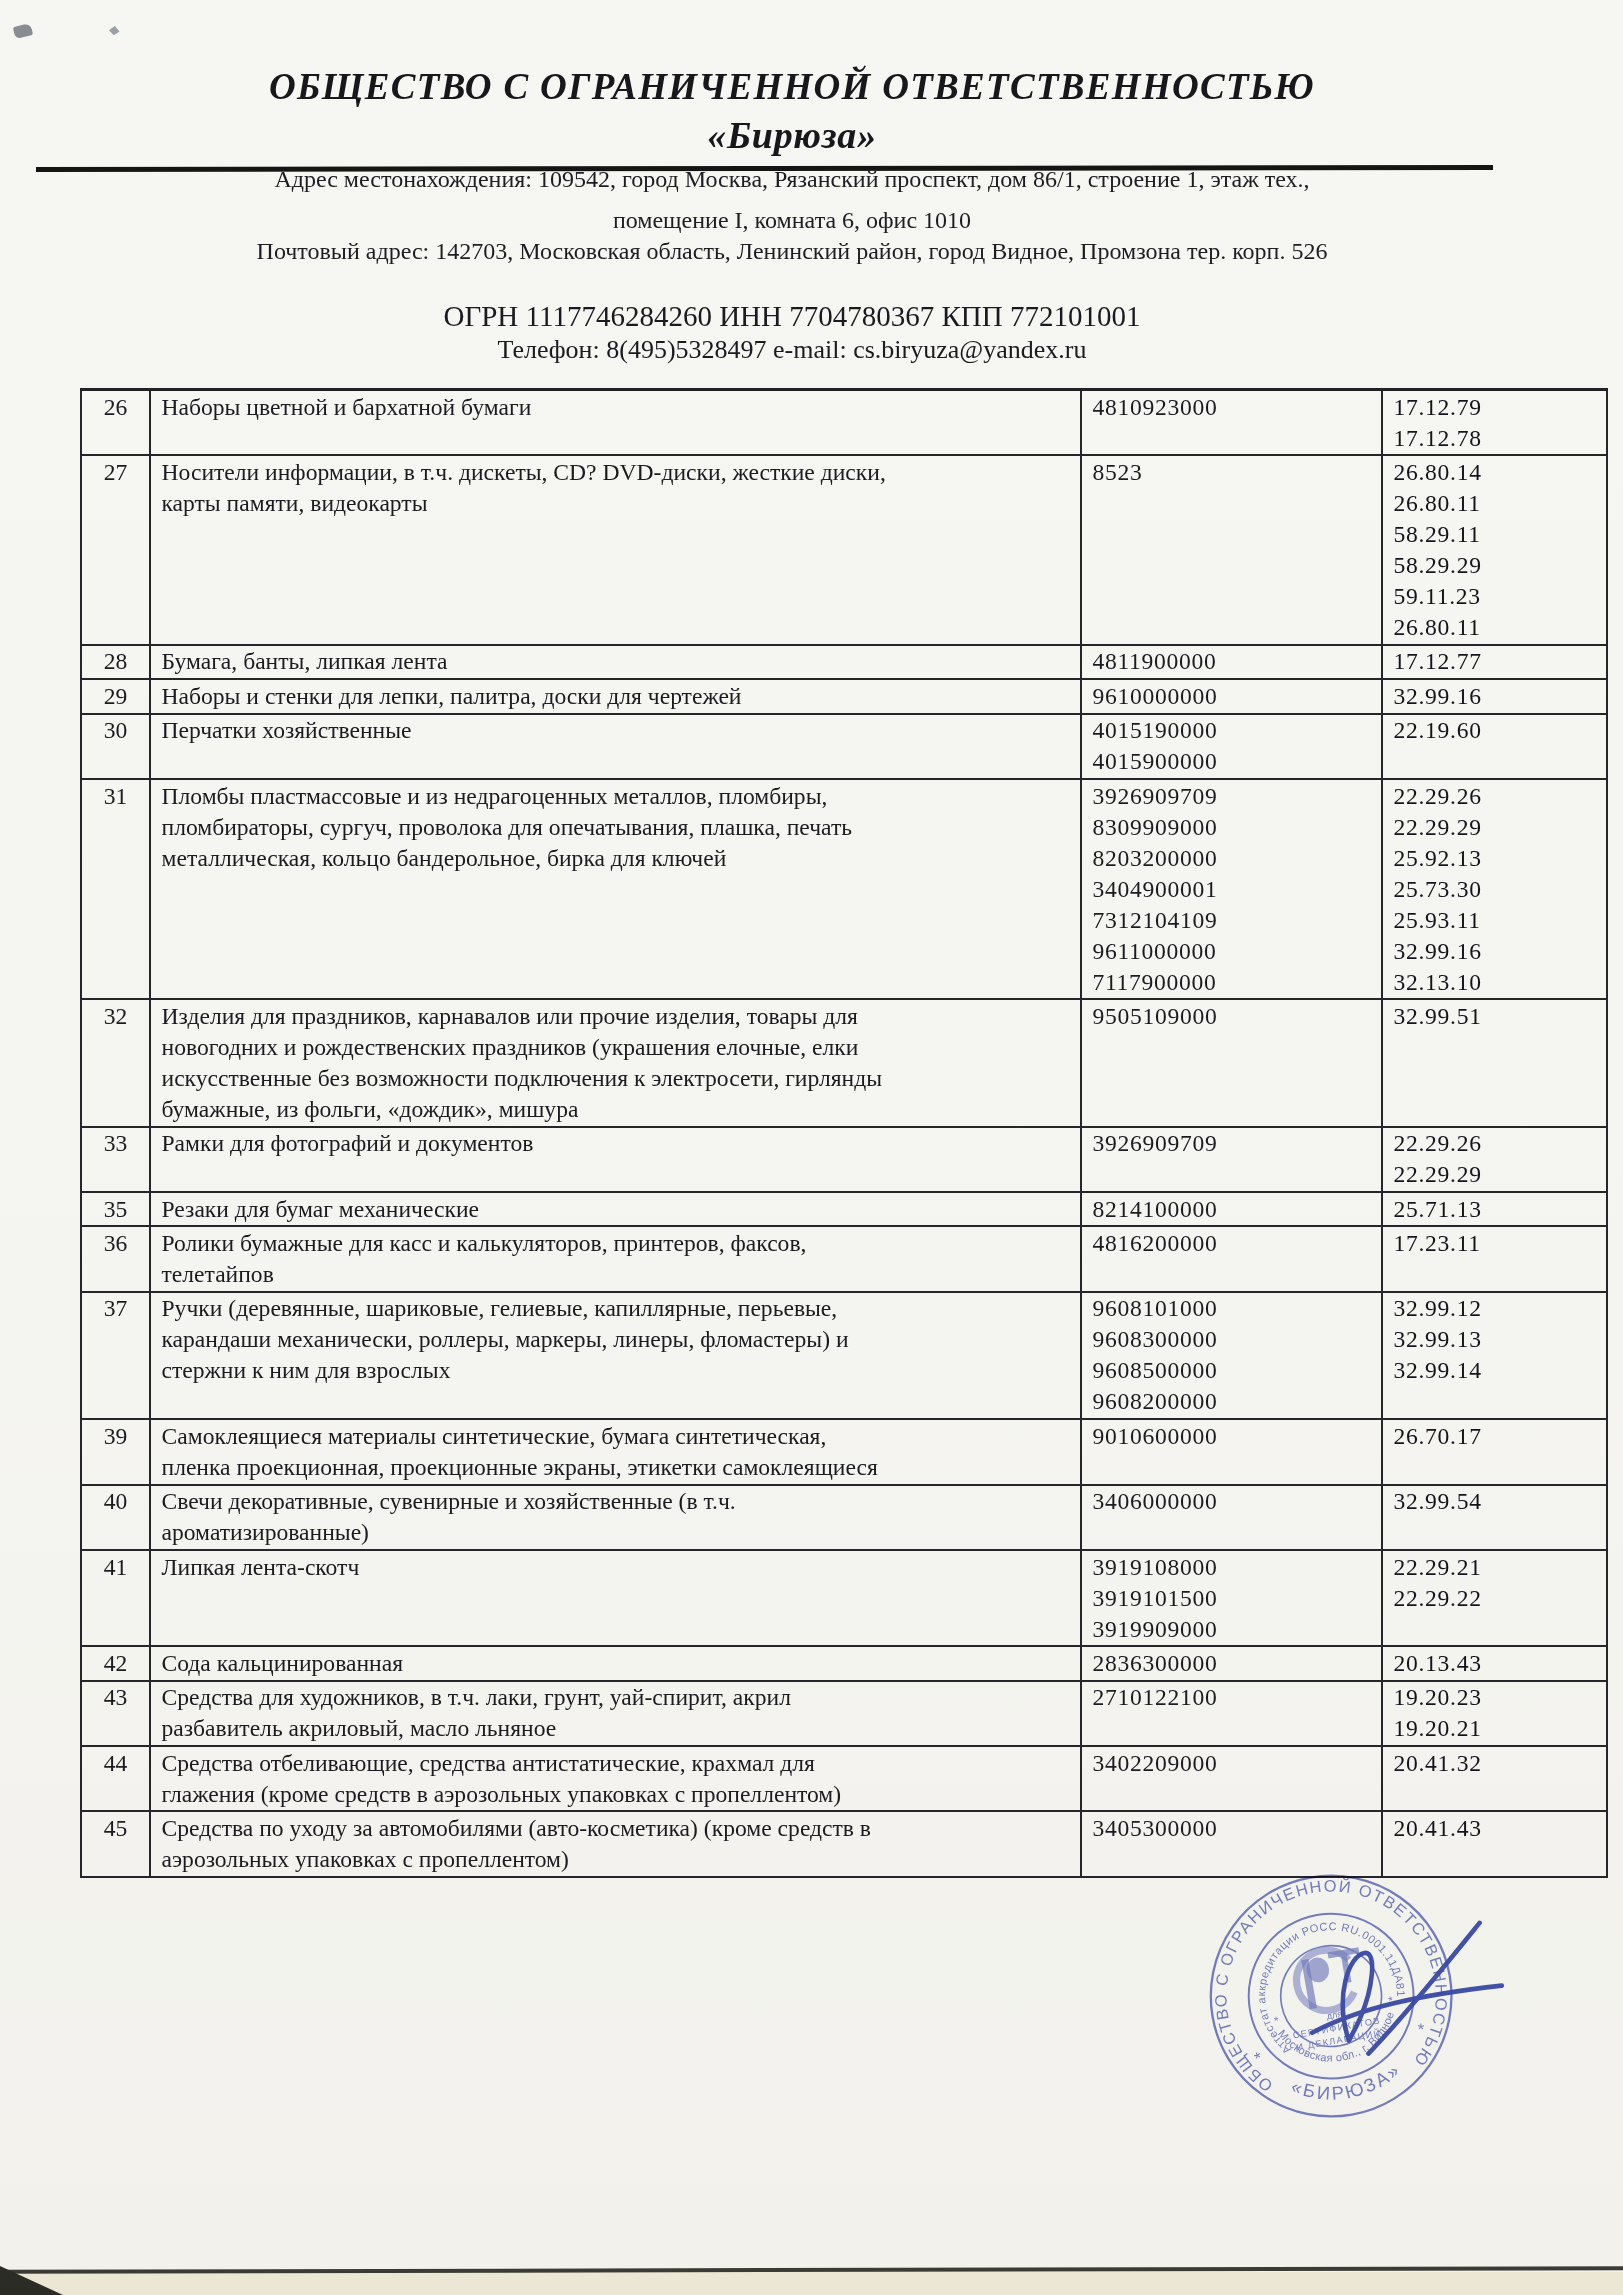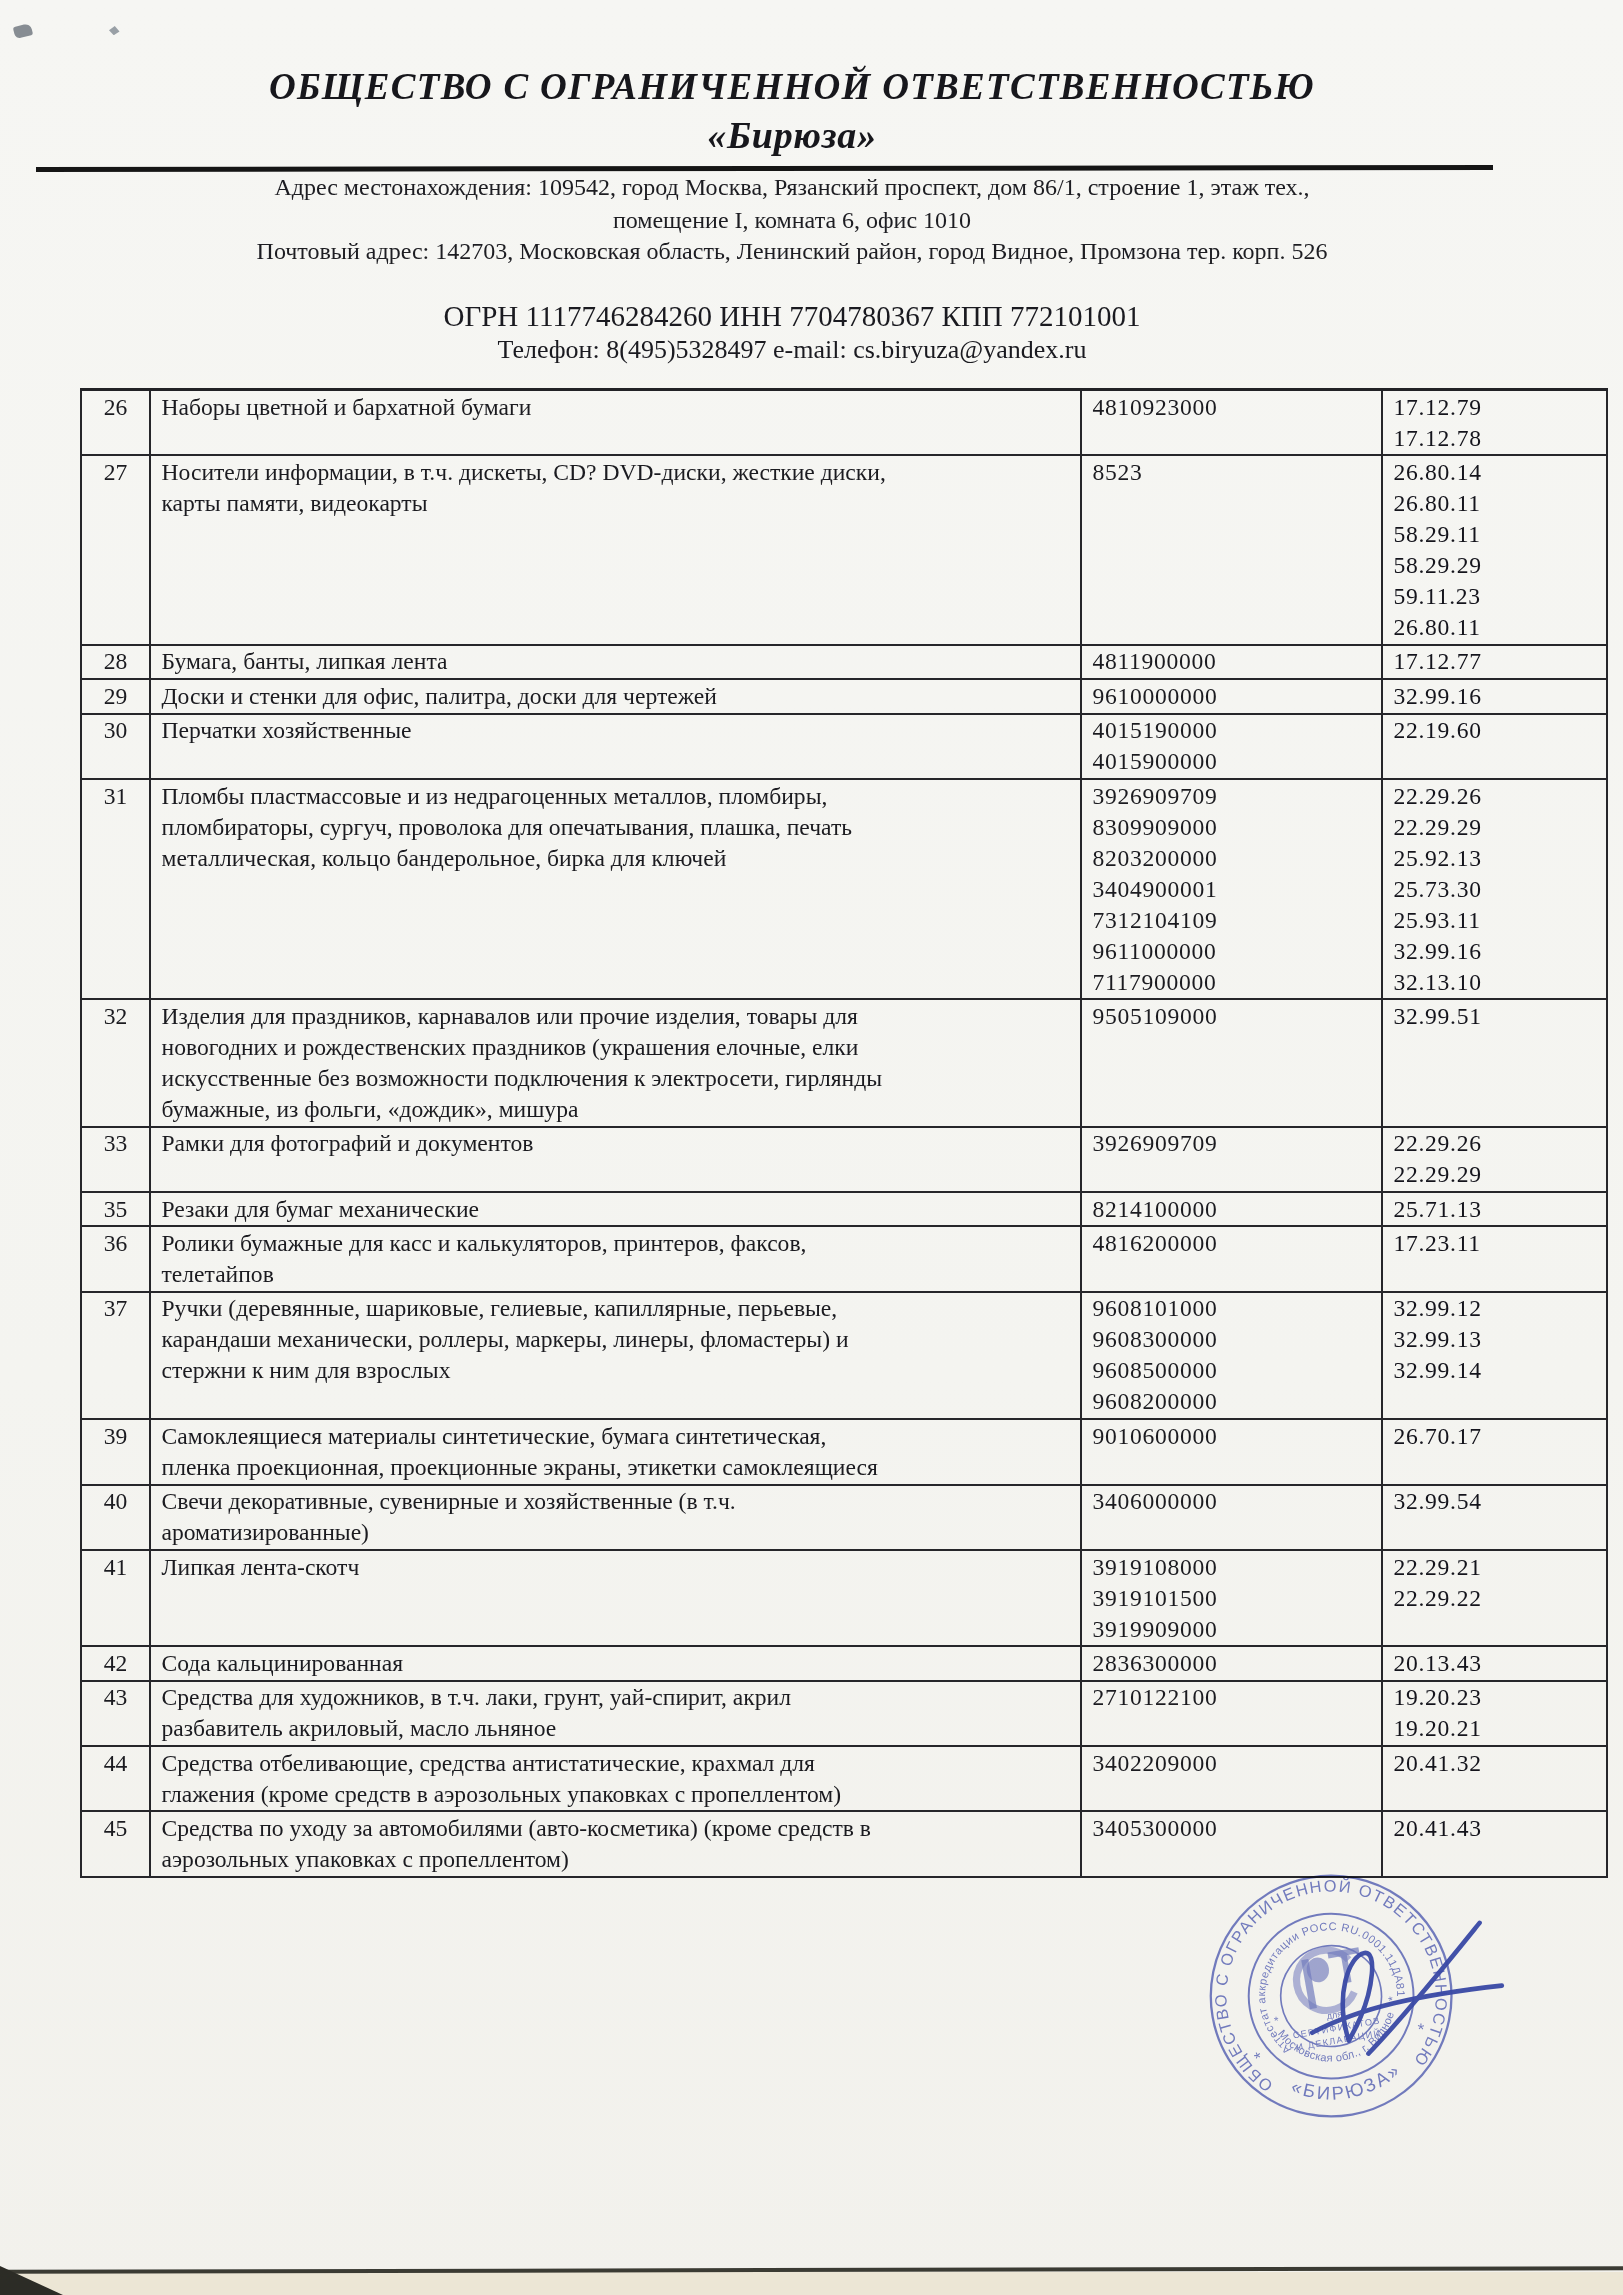--- a/index.html
+++ b/index.html
@@ -43,21 +43,21 @@
   .scan-line{left:0;top:2268px;width:1623px;height:3.9px;background:#3b3b33;transform:rotate(-0.12deg);}
   .scan-corner{left:0;top:2266px;width:63px;height:29px;background:#2c2c26;
     clip-path:polygon(0 0,100% 100%,0 100%);}
 </style>
 </head>
 <body>
 
 <div class="abs center doc-title" style="top:65px">ОБЩЕСТВО С ОГРАНИЧЕННОЙ ОТВЕТСТВЕННОСТЬЮ</div>
 <div class="abs center doc-title2" style="top:113px">«Бирюза»</div>
 <div class="abs rule" style="top:166px"></div>
-<div class="abs center addr" style="top:174px">Адрес местонахождения: 109542, город Москва, Рязанский проспект, дом 86/1, строение 1, этаж тех.,</div>
+<div class="abs center addr" style="top:166px">Адрес местонахождения: 109542, город Москва, Рязанский проспект, дом 86/1, строение 1, этаж тех.,</div>
 <div class="abs center addr" style="top:207px">помещение I, комната 6, офис 1010</div>
 <div class="abs center addr" style="top:238px">Почтовый адрес: 142703, Московская область, Ленинский район, город Видное, Промзона тер. корп. 526</div>
 <div class="abs center reg" style="top:300px">ОГРН 1117746284260 ИНН 7704780367 КПП 772101001</div>
 <div class="abs center phone" style="top:335px">Телефон: 8(495)5328497 e-mail: cs.biryuza@yandex.ru</div>
 
 <table class="products">
   <tbody id="table-body">
       <tr>
     <td class="c-num">26</td>
     <td class="c-desc">Наборы цветной и бархатной бумаги</td>
@@ -78,21 +78,21 @@
 26.80.11</td>
   </tr>
       <tr>
     <td class="c-num">28</td>
     <td class="c-desc">Бумага, банты, липкая лента</td>
     <td class="c-code">4811900000</td>
     <td class="c-class">17.12.77</td>
   </tr>
       <tr>
     <td class="c-num">29</td>
-    <td class="c-desc">Доски и стенки для офис, палитра, доски для чертежей</td>
+    <td class="c-desc">Наборы и стенки для лепки, палитра, доски для чертежей</td>
     <td class="c-code">9610000000</td>
     <td class="c-class">32.99.16</td>
   </tr>
       <tr>
     <td class="c-num">30</td>
     <td class="c-desc">Перчатки хозяйственные</td>
     <td class="c-code">4015190000
 4015900000</td>
     <td class="c-class">22.19.60</td>
   </tr>

